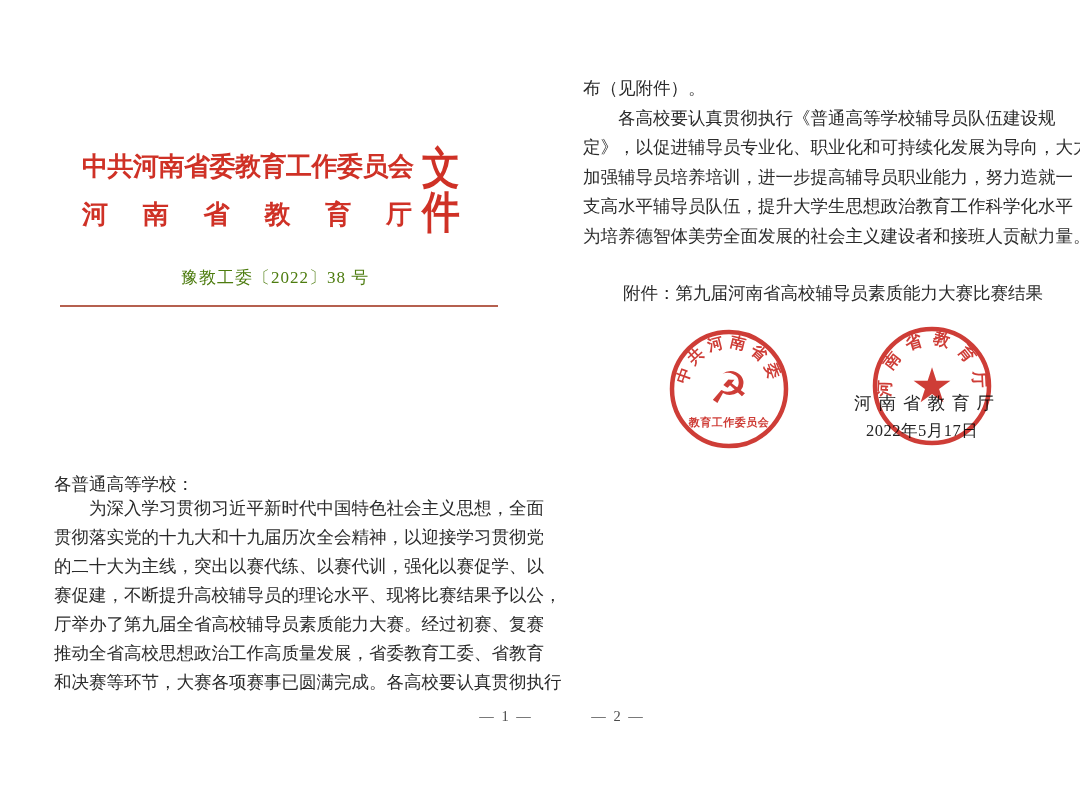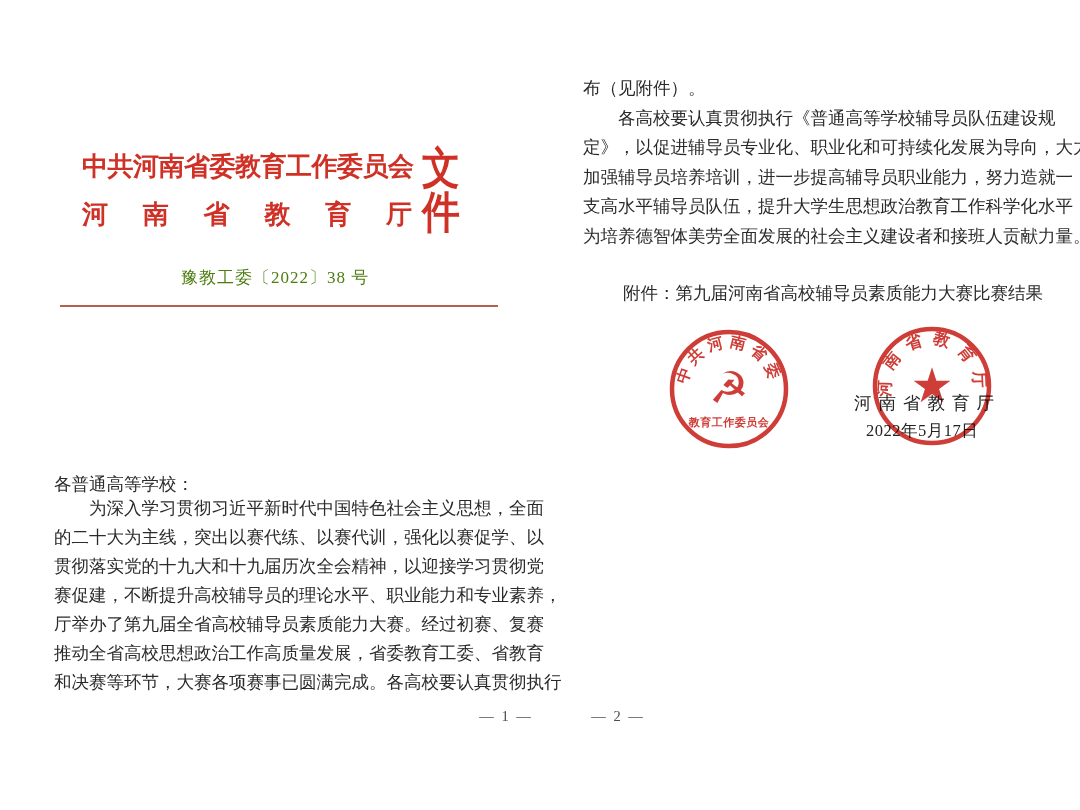--- a/index.html
+++ b/index.html
@@ -115,23 +115,23 @@
 
     <div class="doc-number">豫教工委〔2022〕38 号</div>
 
     <div class="red-rule"></div>
 
 
     <div class="salutation">各普通高等学校：</div>
 
     <div class="body-text body-p1">
         <div>　　为深入学习贯彻习近平新时代中国特色社会主义思想，全面</div>
+        <div>贯彻落实党的十九大和十九届历次全会精神，以迎接学习贯彻党</div>
         <div>的二十大为主线，突出以赛代练、以赛代训，强化以赛促学、以</div>
-        <div>贯彻落实党的十九大和十九届历次全会精神，以迎接学习贯彻党</div>
-        <div>赛促建，不断提升高校辅导员的理论水平、职业能力和专业素养，</div>
+        <div>赛促建，不断提升高校辅导员的理论水平、现将比赛结果予以公，</div>
         <div>厅举办了第九届全省高校辅导员素质能力大赛。经过初赛、复赛</div>
         <div>推动全省高校思想政治工作高质量发展，省委教育工委、省教育</div>
         <div>和决赛等环节，大赛各项赛事已圆满完成。各高校要认真贯彻执行</div>
       </div>
 
     <div class="pagenum pagenum-1">— 1 —</div>
   </div>
 
   <div class="page page-right">
 

